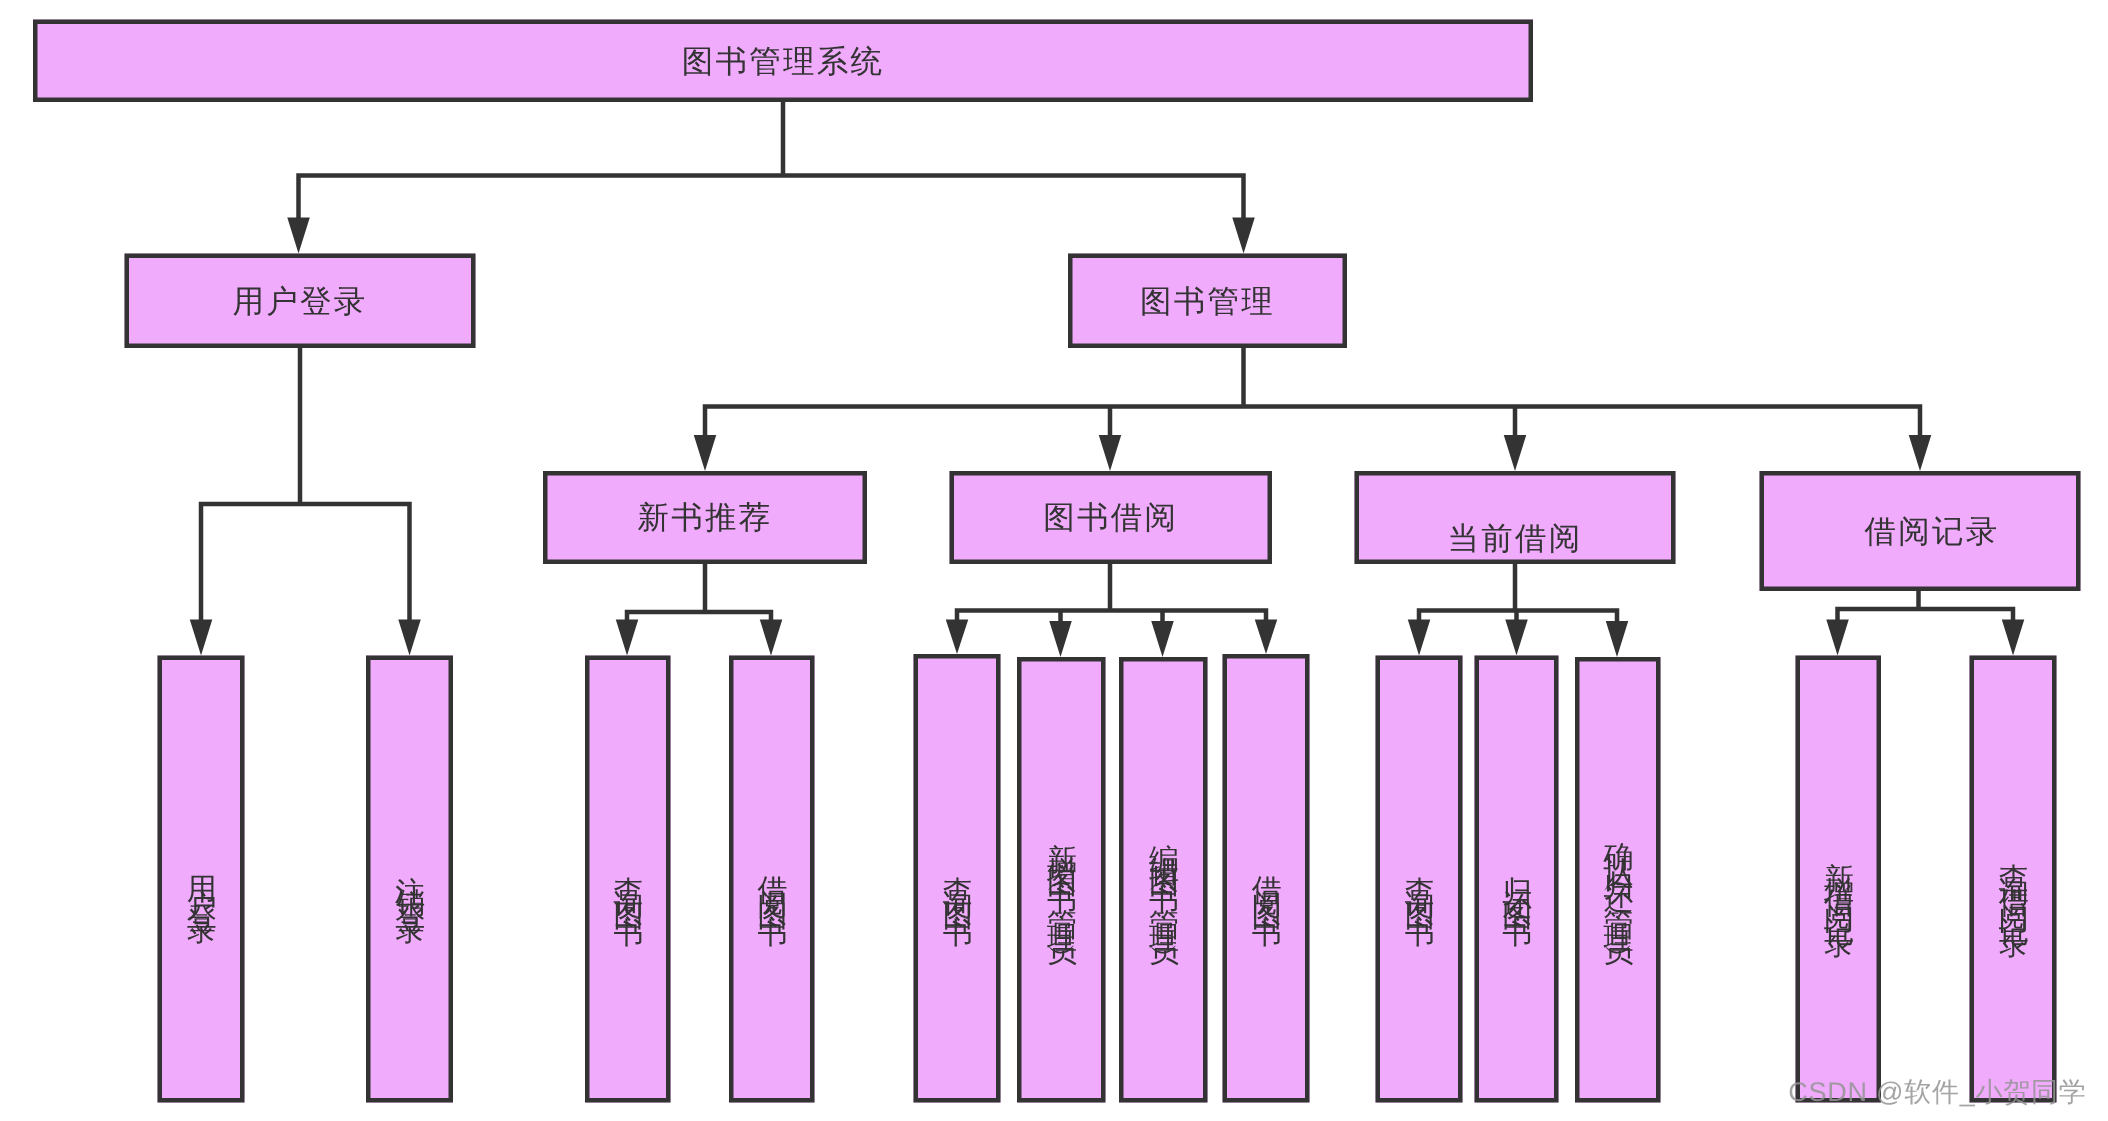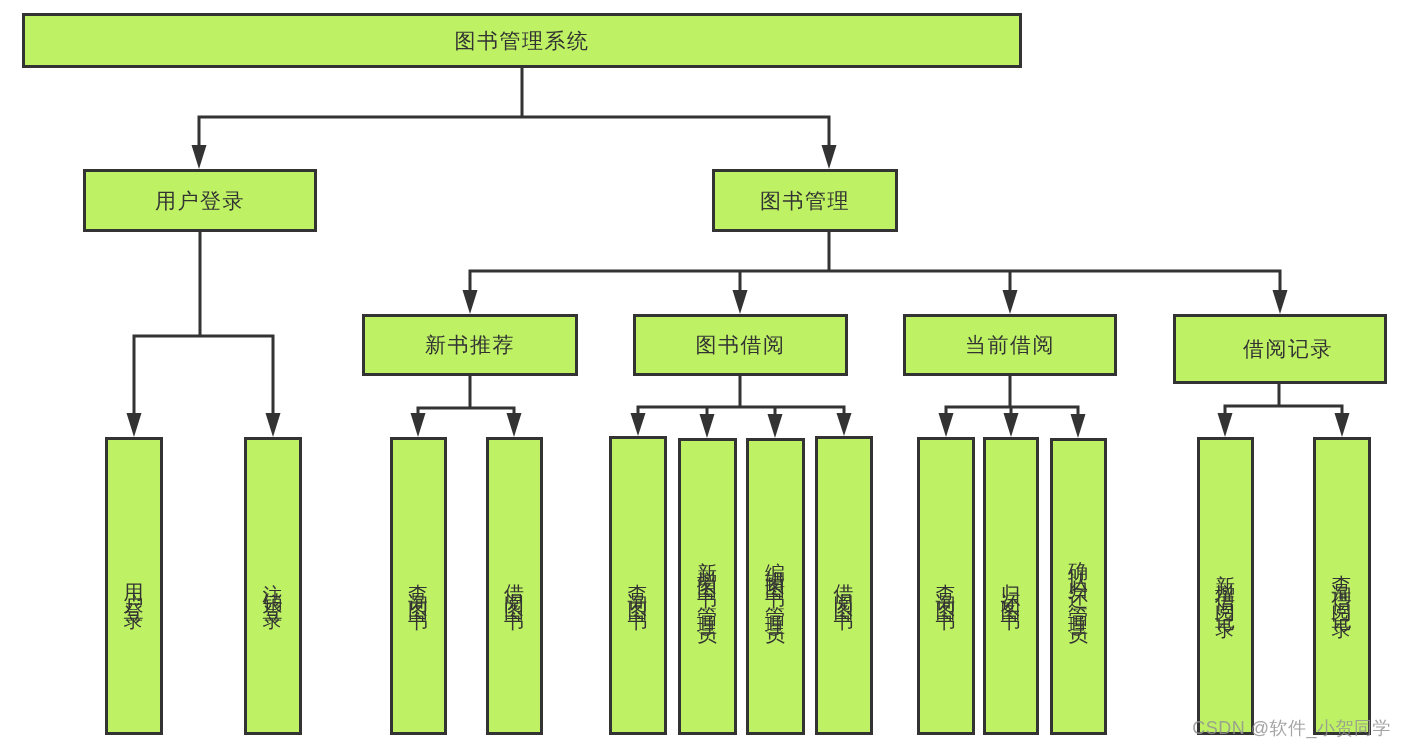--- a/index.html
+++ b/index.html
@@ -8,21 +8,21 @@
     width:1405px; height:747px;
     background:#ffffff;
     font-family:"Liberation Sans", sans-serif;
     overflow:hidden;
   }
   svg.connectors {
     position:absolute; left:0; top:0; z-index:0;
   }
   .node {
     position:absolute;
-    background:#bef264;
+    background:#f0abfc;
     border:3px solid #333333;
     box-sizing:border-box;
     display:flex; align-items:center; justify-content:center;
     color:#333333;
     z-index:1;
   }
   .h-node { font-size:21px; letter-spacing:1.5px; }
   .v-node .vtext {
     writing-mode:vertical-rl;
     text-orientation:mixed;
@@ -97,24 +97,24 @@
   <div class="node h-node" style="left:712px; top:169px; width:186px; height:63px;">
     <span>图书管理</span>
   </div>
 
   <div class="node h-node" style="left:633px; top:314px; width:215px; height:62px;">
     <span>图书借阅</span>
   </div>
   <div class="node h-node" style="left:362px; top:314px; width:216px; height:62px;">
     <span>新书推荐</span>
   </div>
-  <div class="node h-node" style="left:903px; top:314px; width:214px; height:62px;">
+  <div class="node h-node" style="left:903px; top:314px; width:214px; height:62px;align-items:flex-end;">
     <span>当前借阅</span>
   </div>
-  <div class="node h-node" style="left:1173px; top:314px; width:214px; height:70px;padding-left:16px;">
+  <div class="node h-node" style="left:1173px; top:314px; width:214px; height:80px;padding-left:16px;">
     <span>借阅记录</span>
   </div>
 
   <div class="node v-node" style="left:105px; top:437px; width:58px; height:298px;">
     <span class="vtext">用户登录</span>
   </div>
   <div class="node v-node" style="left:244px; top:437px; width:58px; height:298px;">
     <span class="vtext">注销登录</span>
   </div>
 

